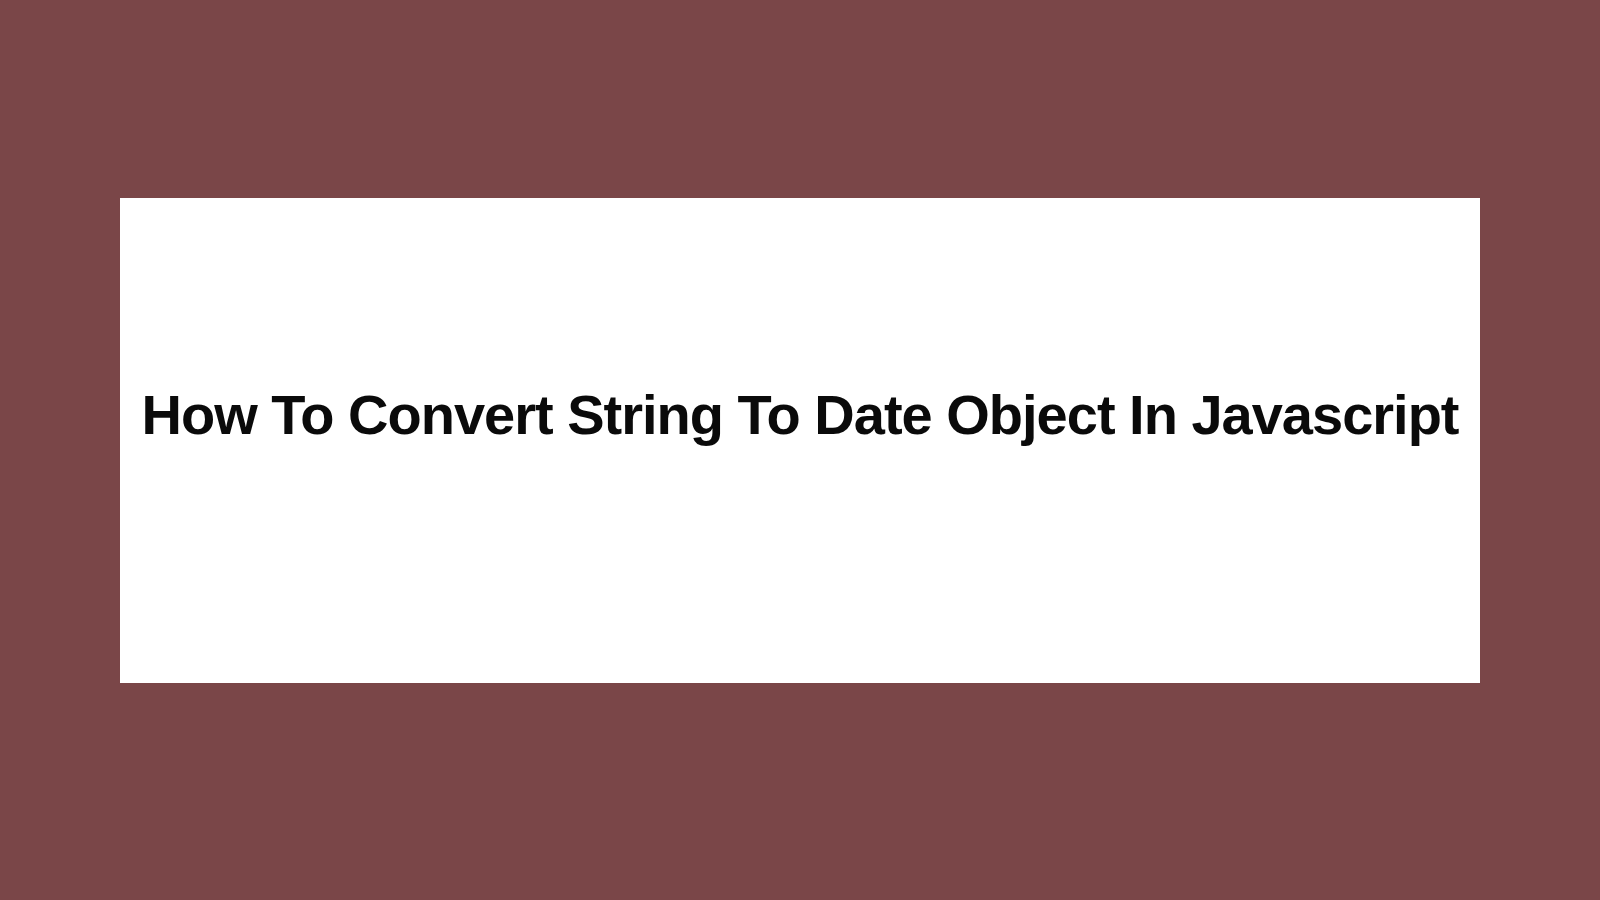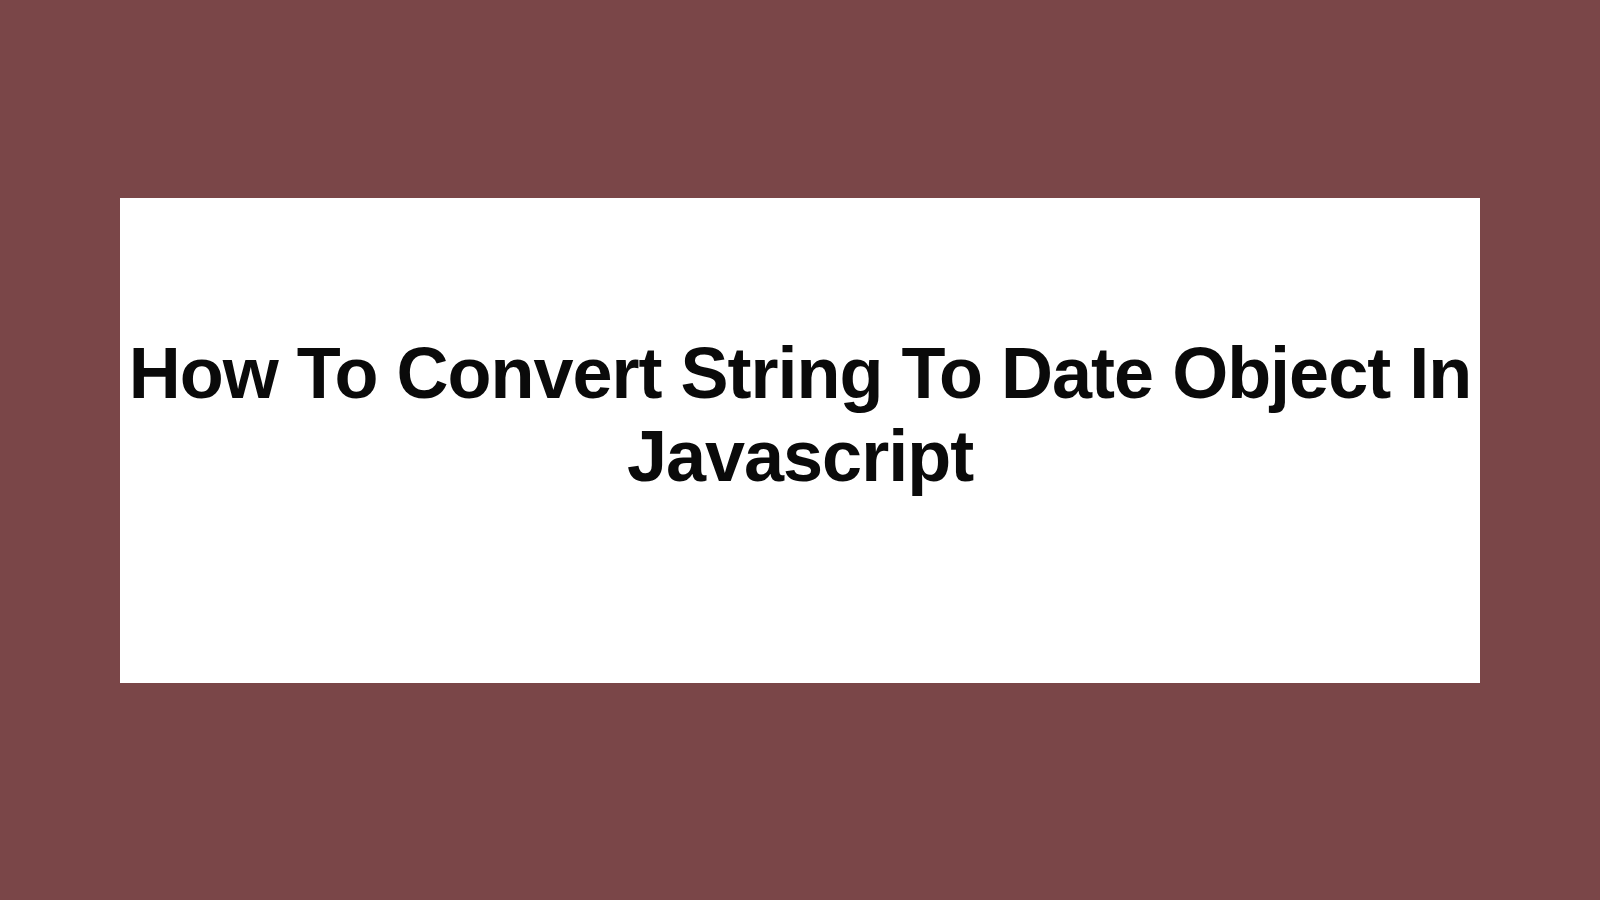--- a/index.html
+++ b/index.html
@@ -21,21 +21,21 @@
       background-color: #ffffff;
       width: 1360px;
       height: 485px;
       display: flex;
       align-items: center;
       justify-content: center;
       margin-top: -20px;
     }
     .title {
       color: #0a0a0a;
-      font-size: 72px;
+      font-size: 56px;
       font-weight: 900;
       text-align: center;
       line-height: 1.15;
       letter-spacing: -1px;
       margin-top: -50px;
     }
   </style>
 </head>
 <body>
 

